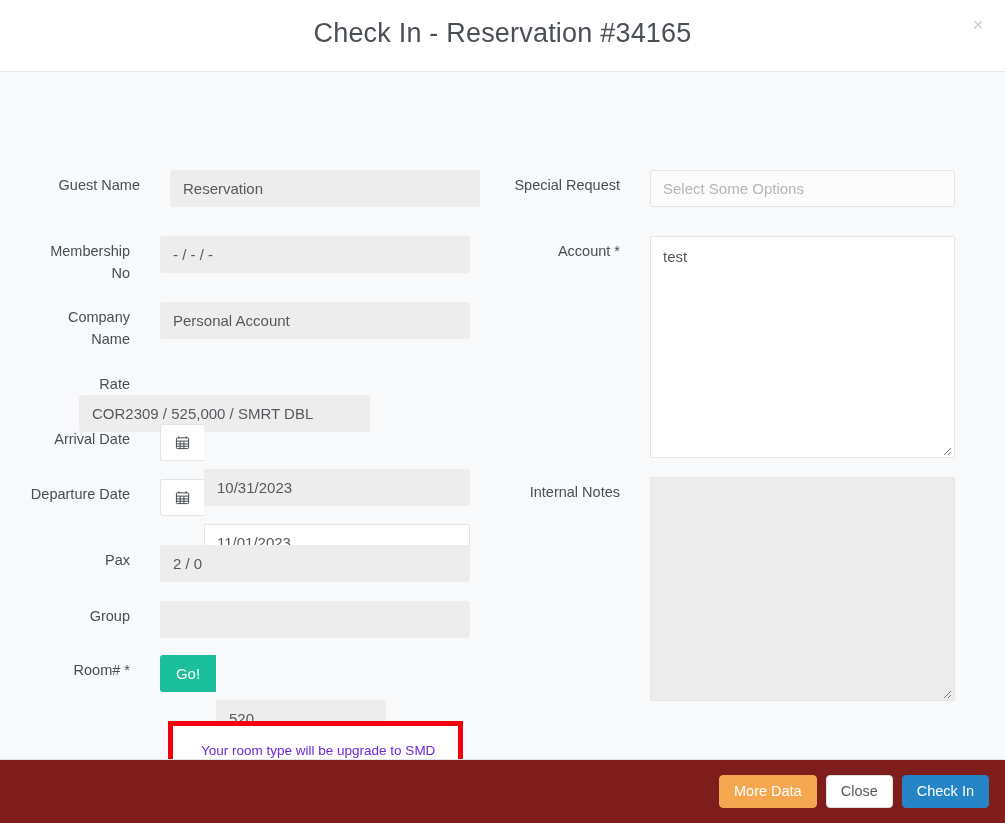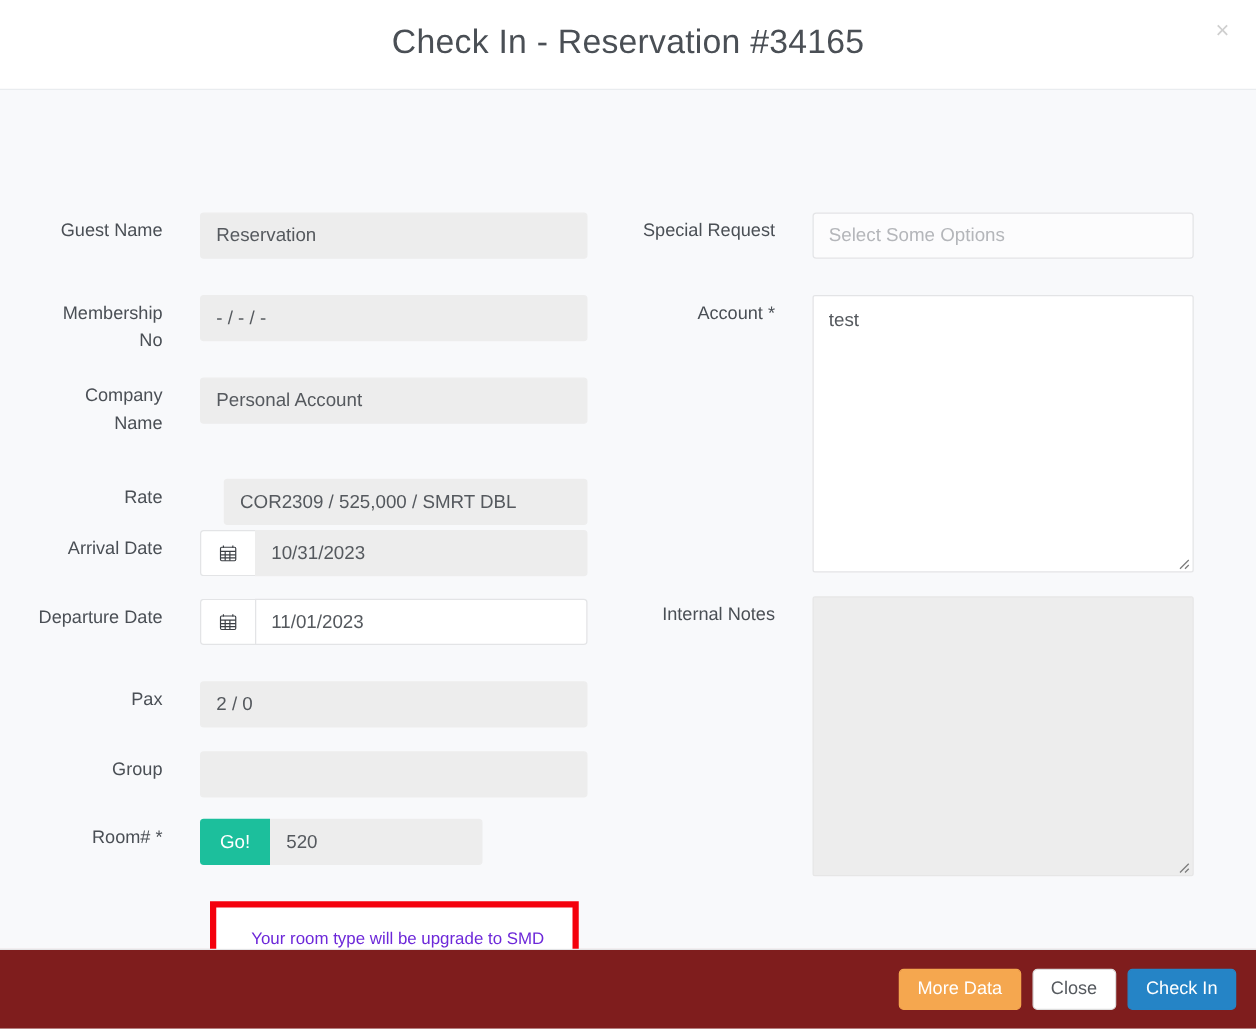--- a/index.html
+++ b/index.html
@@ -120,20 +120,21 @@
     border-radius: 3px 0 0 3px;
     display: flex;
     align-items: center;
     justify-content: center;
     color: #3b3f44;
   }
   .addon svg { display: block; }
   .input-group .ctrl {
     border-radius: 0 3px 3px 0;
     flex: 1 1 auto;
+    margin-top: 45px;
   }
 
   .go-btn {
     flex: 0 0 auto;
     width: 56px;
     height: 37px;
     background: #1cbf9c;
     border: none;
     border-radius: 3px 0 0 3px;
     color: #ffffff;
@@ -228,42 +229,42 @@
 
 <div class="modal">
 
   <div class="modal-header">
     <h1 class="modal-title">Check In - Reservation #34165</h1>
     <button class="modal-close">×</button>
   </div>
 
   <div class="modal-body">
 
-    <div class="form-row" style="left:30px; top:98px; width:440px;">
+    <div class="form-row" style="left:40px; top:98px; width:440px;">
       <div class="field-label" style="width:100px;">Guest Name</div>
       <div style="width:310px; margin-left:30px;">
         <div class="ctrl disabled">Reservation</div>
       </div>
     </div>
 
     <div class="form-row" style="left:30px; top:164px; width:440px;">
       <div class="field-label" style="width:100px;">Membership No</div>
       <div style="width:310px; margin-left:30px;">
         <div class="ctrl disabled">- / - /  -</div>
       </div>
     </div>
 
     <div class="form-row" style="left:30px; top:230px; width:440px;">
       <div class="field-label" style="width:100px;">Company Name</div>
       <div style="width:310px; margin-left:30px;">
         <div class="ctrl disabled">Personal Account</div>
       </div>
     </div>
 
-    <div class="form-row" style="left:30px; top:311px; width:440px;">
+    <div class="form-row" style="left:30px; top:297px; width:440px;flex-direction:column;">
       <div class="field-label" style="width:100px;">Rate</div>
       <div style="width:310px; margin-left:30px;padding-left:19px;">
         <div class="ctrl disabled">COR2309 / 525,000 / SMRT DBL</div>
       </div>
     </div>
 
     <div class="form-row" style="left:30px; top:352px; width:440px;">
       <div class="field-label" style="width:100px;">Arrival Date</div>
       <div style="width:310px; margin-left:30px;">
         <div class="input-group">

